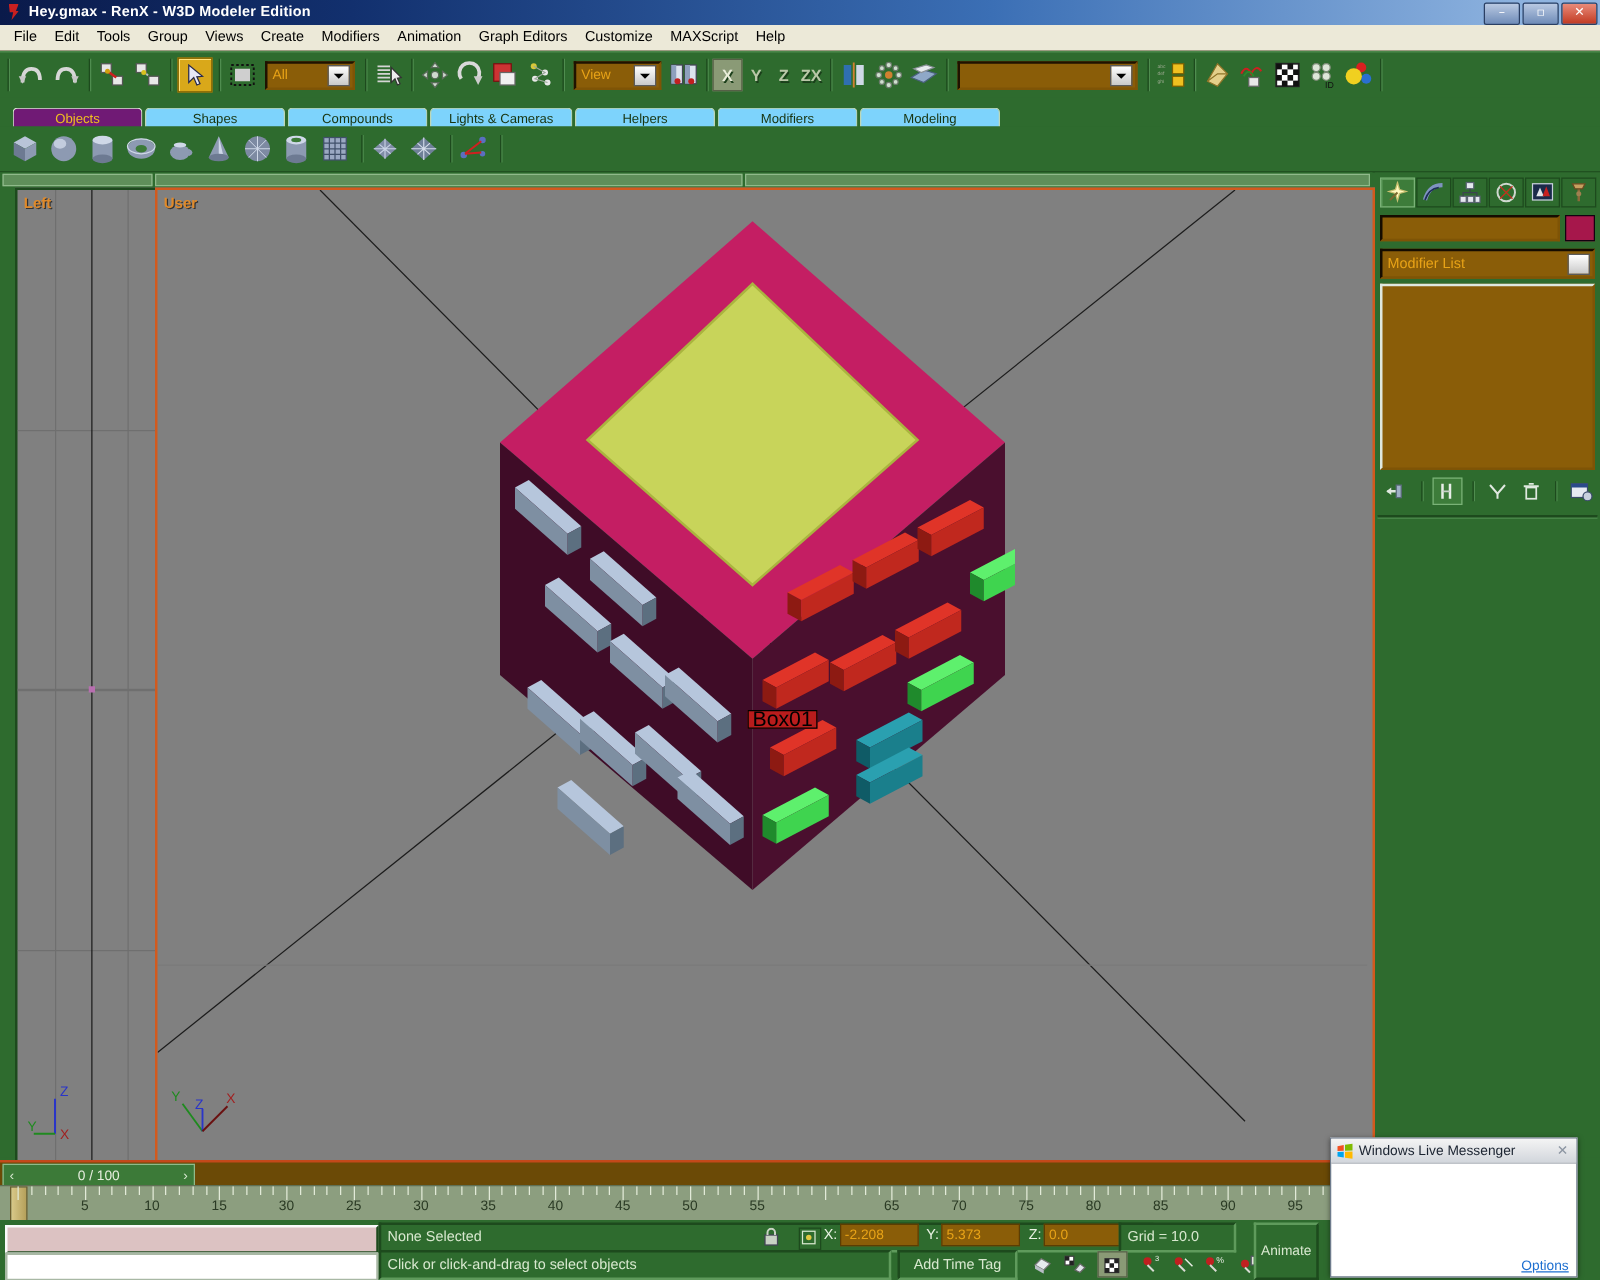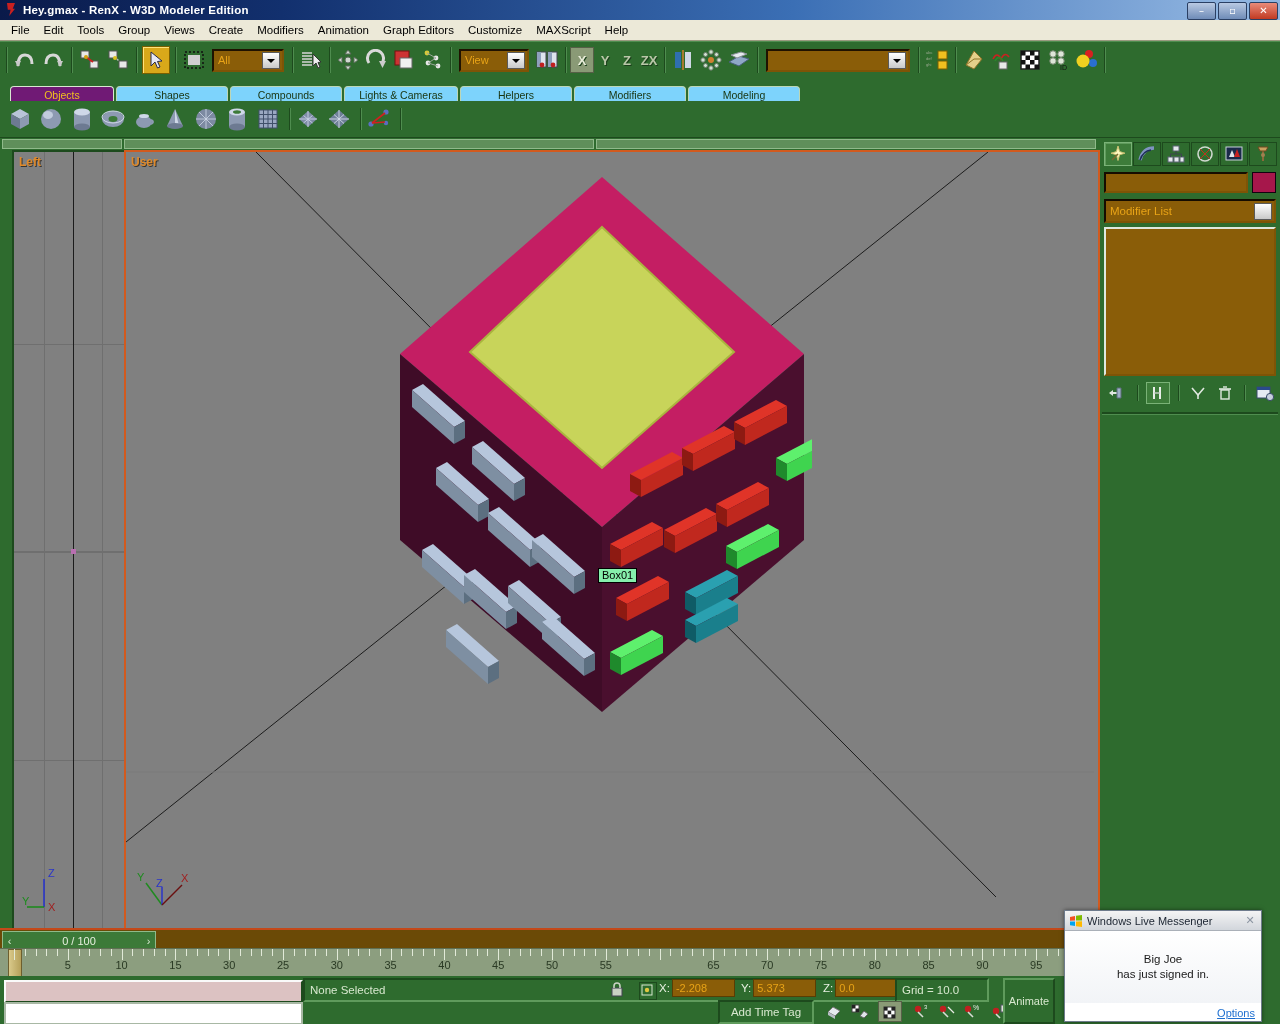--- a/index.html
+++ b/index.html
@@ -78,22 +78,22 @@
   .vplabel{position:absolute;left:5px;top:3px;color:#e08a2a;font-size:12px;
     font-weight:bold;text-shadow:1px 1px 0 #333;z-index:5;}
   .gridline{position:absolute;background:#6f6f6f;}
   .axis-dark{position:absolute;background:#1c1c1c;}
 
   .tripod{position:absolute;left:8px;bottom:8px;width:60px;height:55px;z-index:6;}
 
   
   .cube{position:absolute;left:266px;top:20px;width:420px;height:545px;}
 
-  .boxlabel{position:absolute;background:#86efac;border:1px solid #000;
-    color:#000;font-size:11px;padding:0 3px;line-height:13px;z-index:9;}
+  .boxlabel{position:absolute;background:#b91c1c;border:1px solid #000;
+    color:#000;font-size:17px;padding:0 3px;line-height:13px;z-index:9;}
 
   
   .cmd{position:absolute;left:1100px;top:138px;width:180px;height:788px;background:#2e6b2e;}
   .cmdtabs{display:flex;padding:4px 2px 0 4px;gap:1px;}
   .ctab{width:26px;height:22px;background:#2e6b2e;border:1px solid #1d4a1d;
     display:flex;align-items:center;justify-content:center;}
   .ctab.on{background:#3d7c3a;border-color:#7ab277;box-shadow:inset 1px 1px 0 #5f9b5c;}
   .namerow{display:flex;align-items:center;margin:6px 4px 0 4px;gap:4px;}
   .namefield{flex:1;height:17px;background:#8a5d08;border:2px solid #7e5406;
     border-top-color:#150c00;border-left-color:#150c00;}
@@ -1000,20 +1000,23 @@
       </div>
       <div class="coord" style="left:520px;">
         <span class="ax">Z:</span>
         <div class="fld">0.0</div>
       </div>
 
       <div class="gridbox">
         <span>Grid = 10.0</span>
       </div>
 
+      <div class="statbox prompt">
+        <span>Click or click-and-drag to select objects</span>
+      </div>
 
       <div class="addtag">
         <span>Add Time Tag</span>
       </div>
 
       <div class="kbtn" style="left:520px;">
         <svg width="18" height="16" viewBox="0 0 18 16">
             <path d="M3 9 L8 4 L15 8 L10 13 Z" fill="#e6eaee" stroke="#777"></path>
             <path d="M3 9 L3 12 L10 16 L10 13 Z" fill="#b8bec6"></path>
           </svg>
@@ -1082,20 +1085,16 @@
         <svg width="14" height="14" viewBox="0 0 14 14">
           <path d="M1 3 L6 2 L6 6.6 L1 6.8 Z" fill="#f25022"></path>
           <path d="M7 1.8 L13 1 L13 6.4 L7 6.6 Z" fill="#7fba00"></path>
           <path d="M1 7.6 L6 7.4 L6 12 L1 11.2 Z" fill="#00a4ef"></path>
           <path d="M7 7.4 L13 7.2 L13 13 L7 12.2 Z" fill="#ffb900"></path>
         </svg>
       </div>
       <div class="toast-title">Windows Live Messenger</div>
       <div class="toast-x">✕</div>
     </div>
-    <div class="toast-body">
-      <div>Big Joe</div>
-      <div>has just signed in.</div>
-    </div>
     <div class="toast-opt">Options</div>
   </div>
 
 </div>
 
 </body></html>

